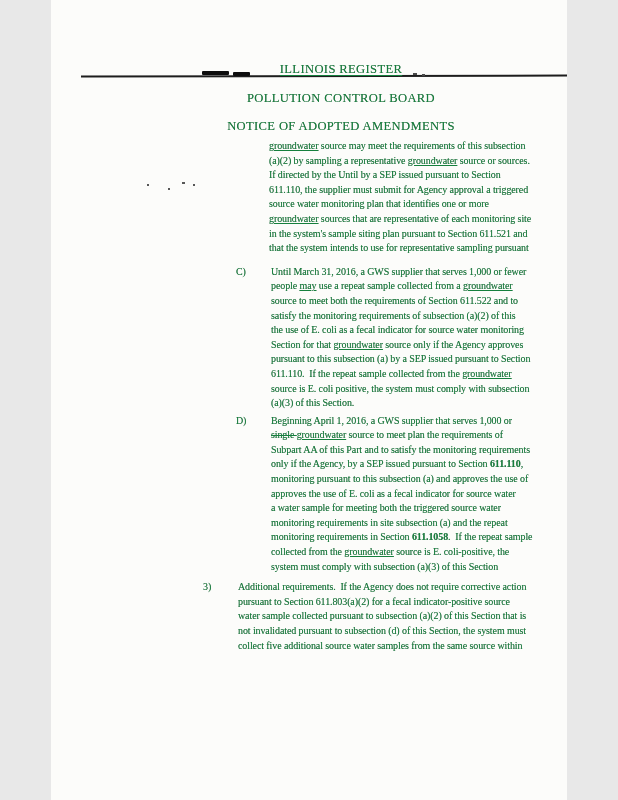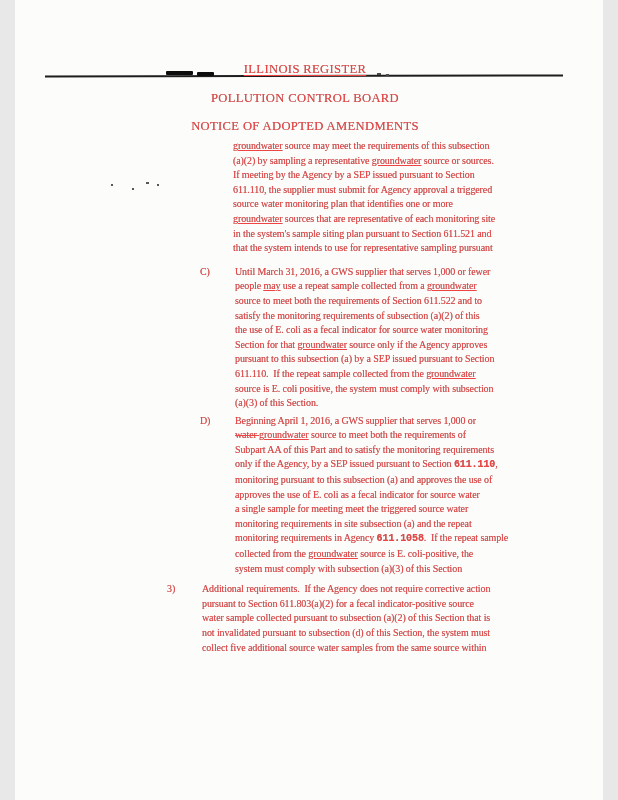--- a/index.html
+++ b/index.html
@@ -1,20 +1,20 @@
 <!DOCTYPE html>
 <html><head>
 <meta charset="utf-8">
 <style>
   html,body { margin:0; padding:0; background:#e8e8e8; }
   .page {
-    position:relative; width:588px; height:800px; margin:0 auto;
+    position:relative; width:516px; height:800px; margin:0 auto;
     background:#fcfcfa; overflow:hidden;
     font-family:"Liberation Serif","DejaVu Serif",serif;
-    color:#ef4444;
+    color:#15803d;
     text-shadow:0 0 .6px rgba(40,40,40,.5);
   }
   
   .header-title {
     position:absolute; left:0; width:618px; text-align:center;
     font-size:12.6px; letter-spacing:.35px; transform:translateX(-19px);
     white-space:pre;
   }
   .t-register { top:62px; text-decoration:underline; text-underline-offset:2px; }
   .t-board    { top:91px; }
@@ -44,21 +44,21 @@
   .para.l2   { padding-left:220px; }
   .para.l1   { padding-left:187px; }
   .para.l2 > .plabel { position:absolute; left:185px; top:0; }
   .para.l1 > .plabel { position:absolute; left:152px; top:0; }
   .doc-body .para:nth-child(2) { margin-top:9px; }
   .doc-body .para:nth-child(3) { margin-top:3px; }
   .doc-body .para:nth-child(4) { margin-top:6px; }
   .tline { white-space:pre; }
   .tline span.u  { text-decoration:underline; text-underline-offset:1px; }
   .tline span.st { text-decoration:line-through; }
-  .tline span.b  { font-weight:bold;font-family:Liberation Mono, monospace; }
+  .tline span.b  { font-weight:bold; }
 </style>
 </head>
 <body>
 
 <div class="page">
 
   <div class="hrule"></div>
   <div class="redact-dash d1"></div>
   <div class="redact-dash d2"></div>
   <div class="dot dot1"></div>
@@ -69,21 +69,21 @@
   <div class="speck s4"></div>
 
   <div class="header-title t-register">ILLINOIS REGISTER</div>
   <div class="header-title t-board">POLLUTION CONTROL BOARD</div>
   <div class="header-title t-notice">NOTICE OF ADOPTED AMENDMENTS</div>
 
   <div class="doc-body">
       <div class="para cont">
         <div class="tline"><span class="u">groundwater</span><span class="n"> source may meet the requirements of this subsection</span></div>
         <div class="tline"><span class="n">(a)(2) by sampling a representative </span><span class="u">groundwater</span><span class="n"> source or sources.</span></div>
-        <div class="tline"><span class="n">If meeting by the Agency by a SEP issued pursuant to Section</span></div>
+        <div class="tline"><span class="n">If directed by the Until by a SEP issued pursuant to Section</span></div>
         <div class="tline"><span class="n">611.110, the supplier must submit for Agency approval a triggered</span></div>
         <div class="tline"><span class="n">source water monitoring plan that identifies one or more</span></div>
         <div class="tline"><span class="u">groundwater</span><span class="n"> sources that are representative of each monitoring site</span></div>
         <div class="tline"><span class="n">in the system's sample siting plan pursuant to Section 611.521 and</span></div>
         <div class="tline"><span class="n">that the system intends to use for representative sampling pursuant</span></div>
       </div>
       <div class="para l2">
         <span class="plabel">C)</span>
         <div class="tline"><span class="n">Until March 31, 2016, a GWS supplier that serves 1,000 or fewer</span></div>
         <div class="tline"><span class="n">people </span><span class="u">may</span><span class="n"> use a repeat sample collected from a </span><span class="u">groundwater</span></div>
@@ -92,28 +92,28 @@
         <div class="tline"><span class="n">the use of E. coli as a fecal indicator for source water monitoring</span></div>
         <div class="tline"><span class="n">Section for that </span><span class="u">groundwater</span><span class="n"> source only if the Agency approves</span></div>
         <div class="tline"><span class="n">pursuant to this subsection (a) by a SEP issued pursuant to Section</span></div>
         <div class="tline"><span class="n">611.110.  If the repeat sample collected from the </span><span class="u">groundwater</span></div>
         <div class="tline"><span class="n">source is E. coli positive, the system must comply with subsection</span></div>
         <div class="tline"><span class="n">(a)(3) of this Section.</span></div>
       </div>
       <div class="para l2">
         <span class="plabel">D)</span>
         <div class="tline"><span class="n">Beginning April 1, 2016, a GWS supplier that serves 1,000 or</span></div>
-        <div class="tline"><span class="st">water </span><span class="u">groundwater</span><span class="n"> source to meet both the requirements of</span></div>
+        <div class="tline"><span class="st">single </span><span class="u">groundwater</span><span class="n"> source to meet plan the requirements of</span></div>
         <div class="tline"><span class="n">Subpart AA of this Part and to satisfy the monitoring requirements</span></div>
         <div class="tline"><span class="n">only if the Agency, by a SEP issued pursuant to Section </span><span class="b">611.110</span><span class="n">,</span></div>
         <div class="tline"><span class="n">monitoring pursuant to this subsection (a) and approves the use of</span></div>
         <div class="tline"><span class="n">approves the use of E. coli as a fecal indicator for source water</span></div>
-        <div class="tline"><span class="n">a single sample for meeting meet the triggered source water</span></div>
+        <div class="tline"><span class="n">a water sample for meeting both the triggered source water</span></div>
         <div class="tline"><span class="n">monitoring requirements in site subsection (a) and the repeat</span></div>
-        <div class="tline"><span class="n">monitoring requirements in Agency </span><span class="b">611.1058</span><span class="n">.  If the repeat sample</span></div>
+        <div class="tline"><span class="n">monitoring requirements in Section </span><span class="b">611.1058</span><span class="n">.  If the repeat sample</span></div>
         <div class="tline"><span class="n">collected from the </span><span class="u">groundwater</span><span class="n"> source is E. coli-positive, the</span></div>
         <div class="tline"><span class="n">system must comply with subsection (a)(3) of this Section</span></div>
       </div>
       <div class="para l1">
         <span class="plabel">3)</span>
         <div class="tline"><span class="n">Additional requirements.  If the Agency does not require corrective action</span></div>
         <div class="tline"><span class="n">pursuant to Section 611.803(a)(2) for a fecal indicator-positive source</span></div>
         <div class="tline"><span class="n">water sample collected pursuant to subsection (a)(2) of this Section that is</span></div>
         <div class="tline"><span class="n">not invalidated pursuant to subsection (d) of this Section, the system must</span></div>
         <div class="tline"><span class="n">collect five additional source water samples from the same source within</span></div>

